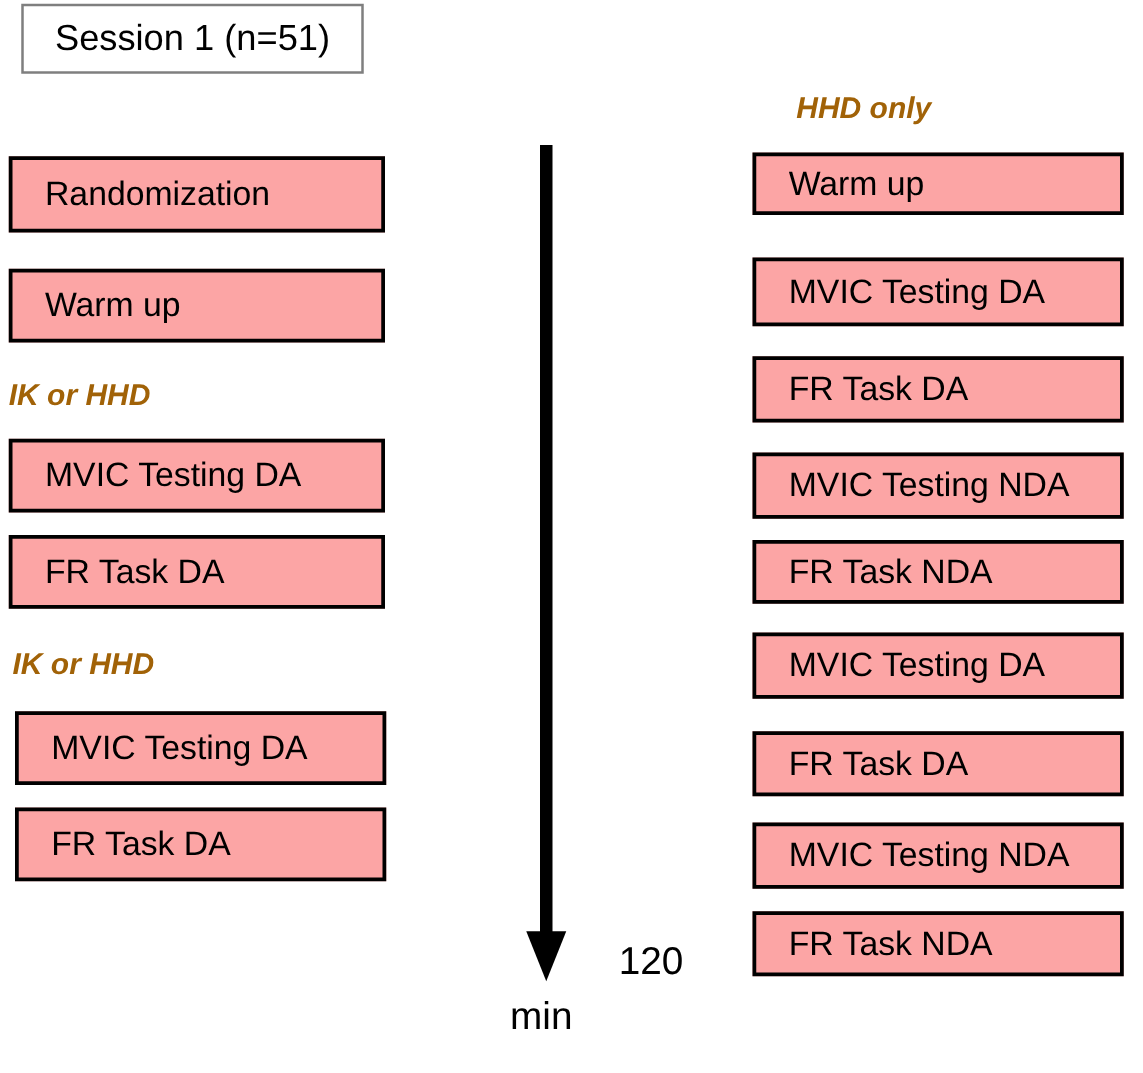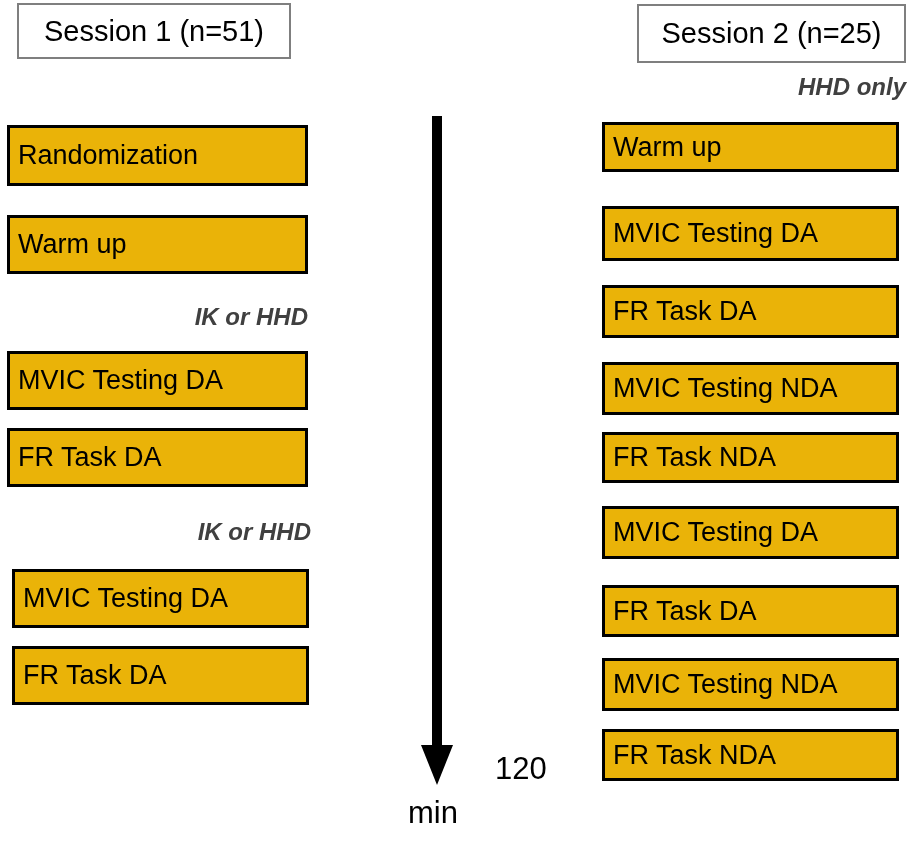--- a/index.html
+++ b/index.html
@@ -11,27 +11,27 @@
     position: relative;
     width: 914px;
     height: 858px;
     background: #ffffff;
     font-family: "Liberation Sans", sans-serif;
     overflow: hidden;
   }
   .box {
     position: absolute;
     box-sizing: border-box;
-    background: #eab308;
+    background: #fca5a5;
     border: 3px solid #000000;
     display: flex;
     align-items: center;
     font-size: 27px;
     color: #000000;
-    padding-left: 8px;
+    padding-left: 26px;
     line-height: 1;
     white-space: nowrap;
   }
   .session-header {
     position: absolute;
     box-sizing: border-box;
     background: #ffffff;
     border: 2px solid #7f7f7f;
     display: flex;
     align-items: center;
@@ -39,22 +39,22 @@
     font-size: 29px;
     color: #000000;
     line-height: 1;
     white-space: nowrap;
   }
   .note {
     position: absolute;
     font-style: italic;
     font-weight: bold;
     font-size: 24px;
-    color: #404040;
-    text-align: right;
+    color: #a16207;
+    text-align: left;
     white-space: nowrap;
     line-height: 1;
   }
   .arrow-shaft {
     position: absolute;
     background: #000000;
   }
   .arrow-head {
     position: absolute;
     width: 0;
@@ -111,23 +111,20 @@
 
   <div class="arrow-shaft" style="left:432px; top:116px; width:10px; height:632px;"></div>
   <div class="arrow-head" style="left:421px; top:745px;
               border-left:16px solid transparent;
               border-right:16px solid transparent;
               border-top:40px solid #000000;"></div>
 
   <div class="time-text" style="left:477px; top:753px;margin-left:18px;">120</div>
   <div class="time-text" style="left:408px; top:797px;text-align:center;">min</div>
 
-  <div class="session-header" style="left:637px; top:4px; width:269px; height:59px;">
-    <span>Session 2 (n=25)</span>
-  </div>
 
   <div class="note" style="left:637px; top:75px; width:269px;">
     <span>HHD only</span>
   </div>
 
   <div class="box" style="left:602px; top:122px; width:297px; height:50px;">
     <span>Warm up</span>
   </div>
 
   <div class="box" style="left:602px; top:206px; width:297px; height:55px;">

